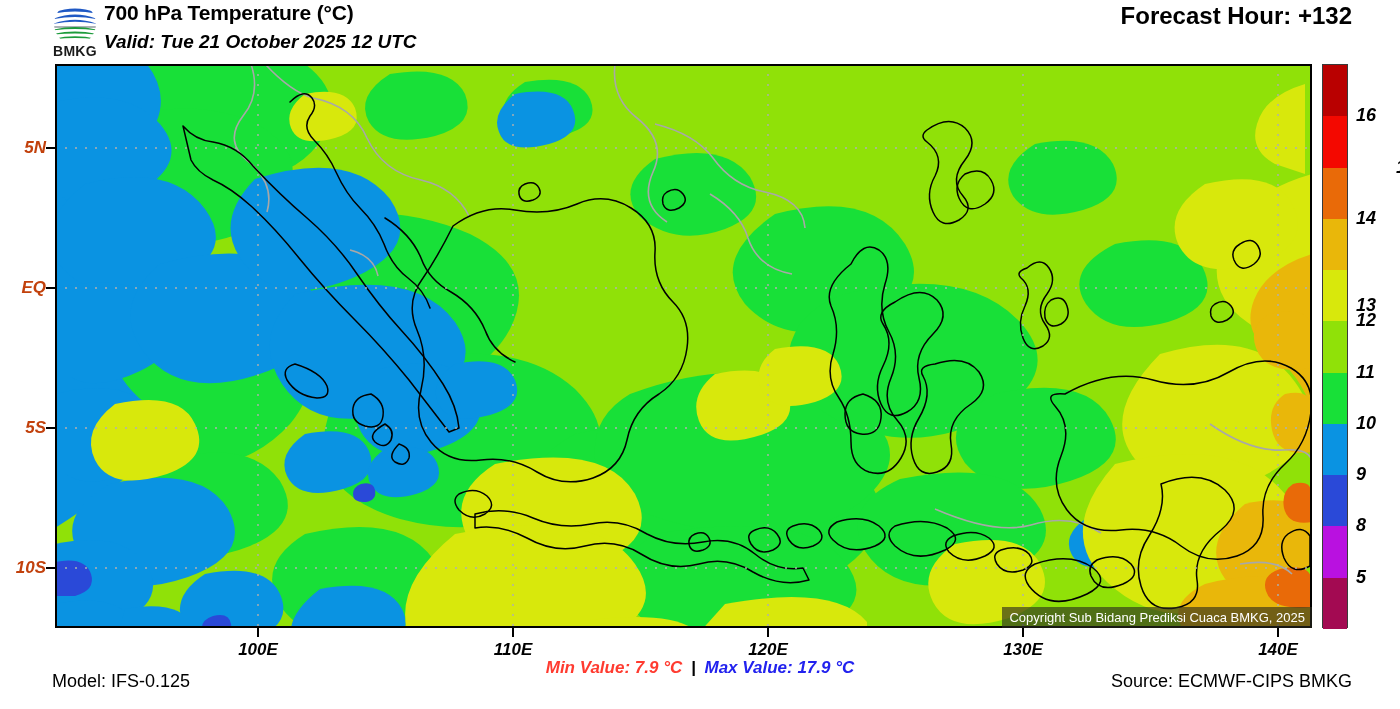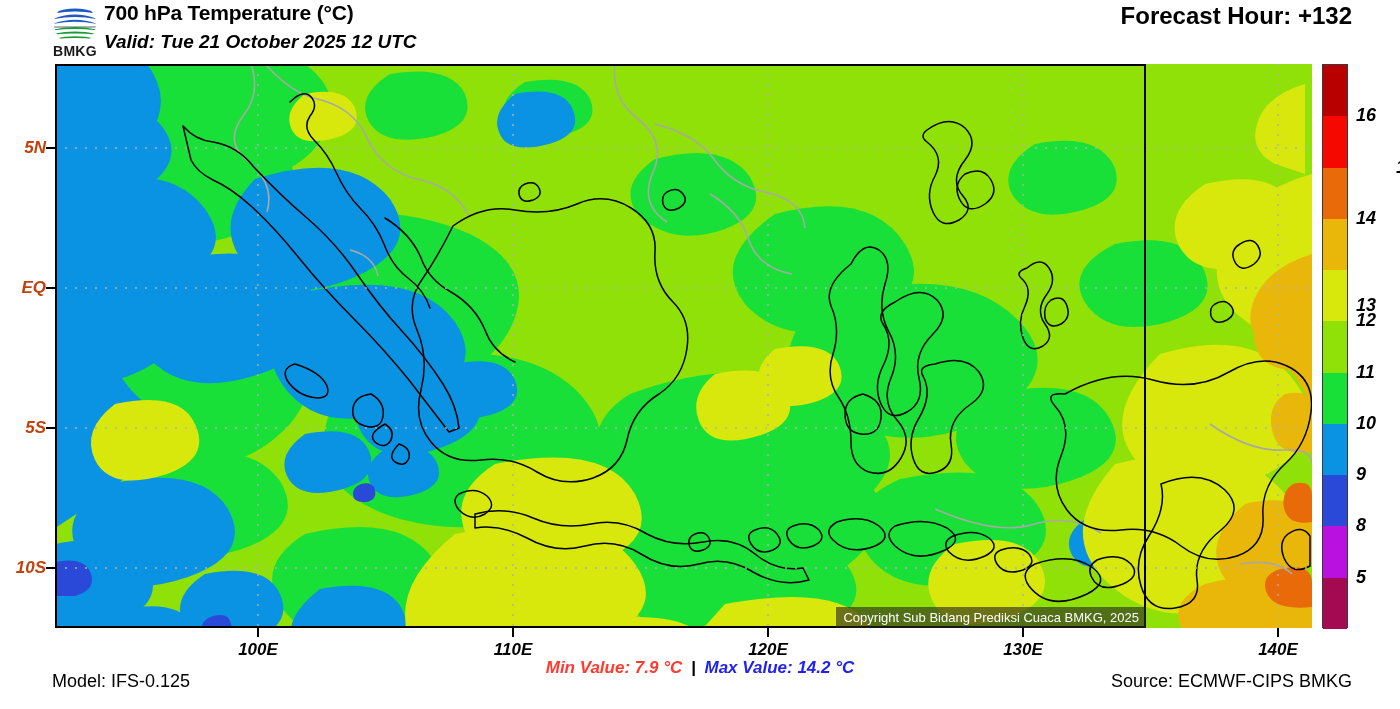--- a/index.html
+++ b/index.html
@@ -13,21 +13,21 @@
        font-size:14px;font-weight:bold;color:#1a1a1a;letter-spacing:.3px;
        font-family:"Liberation Sans",sans-serif;}
   #title-main{position:absolute;left:104px;top:1px;font-size:21px;font-weight:bold;color:#000;
        letter-spacing:-.2px;white-space:nowrap;}
   #title-valid{position:absolute;left:104px;top:31px;font-size:19px;font-weight:bold;font-style:italic;
        color:#000;white-space:nowrap;}
   #fc-hour{position:absolute;right:48px;top:2px;font-size:24px;font-weight:bold;color:#000;white-space:nowrap;}
   #init-run{position:absolute;right:48px;top:31px;font-size:19px;font-weight:bold;font-style:italic;color:#000;white-space:nowrap;}
 
   
-  #plot-wrap{position:absolute;left:55px;top:64px;width:1091px;height:564px;}
+  #plot-wrap{position:absolute;left:55px;top:64px;width:1257px;height:564px;}
   #plot-svg{display:block;width:1257px;height:564px;}
   #plot-border{position:absolute;inset:0;border:2px solid #000;box-sizing:border-box;pointer-events:none;}
   #copyright{position:absolute;right:0px;bottom:0px;height:21px;line-height:21px;
      background:rgba(40,40,30,.62);color:#fff;font-size:13px;padding:0 7px;white-space:nowrap;
      font-family:"Liberation Sans",sans-serif;}
 
   
   .ylab{position:absolute;font-size:17px;font-style:italic;font-weight:bold;color:#c2410c;
         text-align:right;white-space:nowrap;transform:translateY(-50%);}
   .ytick{position:absolute;width:9px;height:2px;background:#000;transform:translateY(-50%);}
@@ -310,14 +310,14 @@
     <div class="cblab" style="top: 474.182px;">9</div>
     <div class="cblab" style="top: 525.455px;">8</div>
     <div class="cblab" style="top: 576.727px;">5</div>
   </div>
 
 <div id="model">Model: IFS-0.125</div>
 <div id="source">Source: ECMWF-CIPS BMKG</div>
 <div id="minmax">
   <span class="mn">Min Value: 7.9 °C</span>
   <span class="sep">|</span>
-  <span class="mx">Max Value: 14.2 °C</span>
+  <span class="mx">Max Value: 17.9 °C</span>
 </div>
 
 </body></html>

